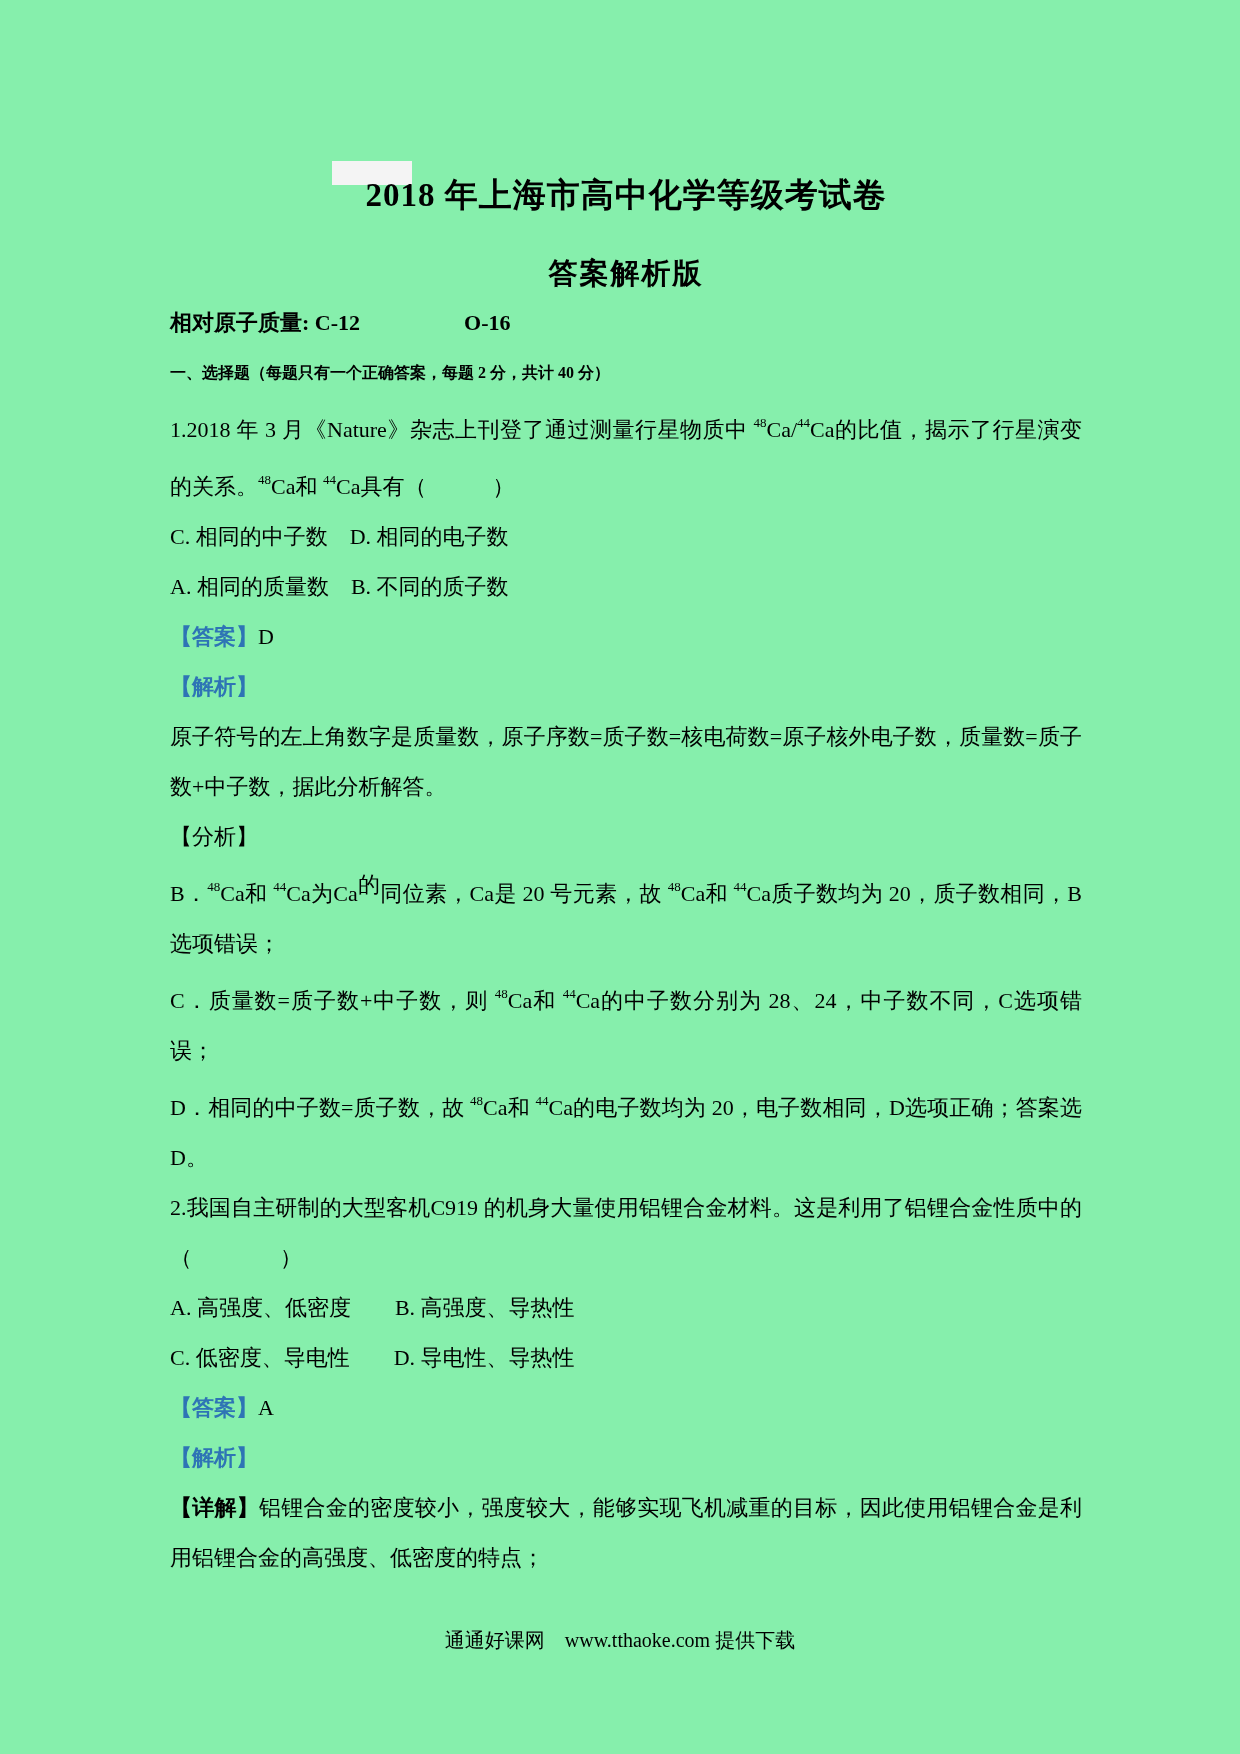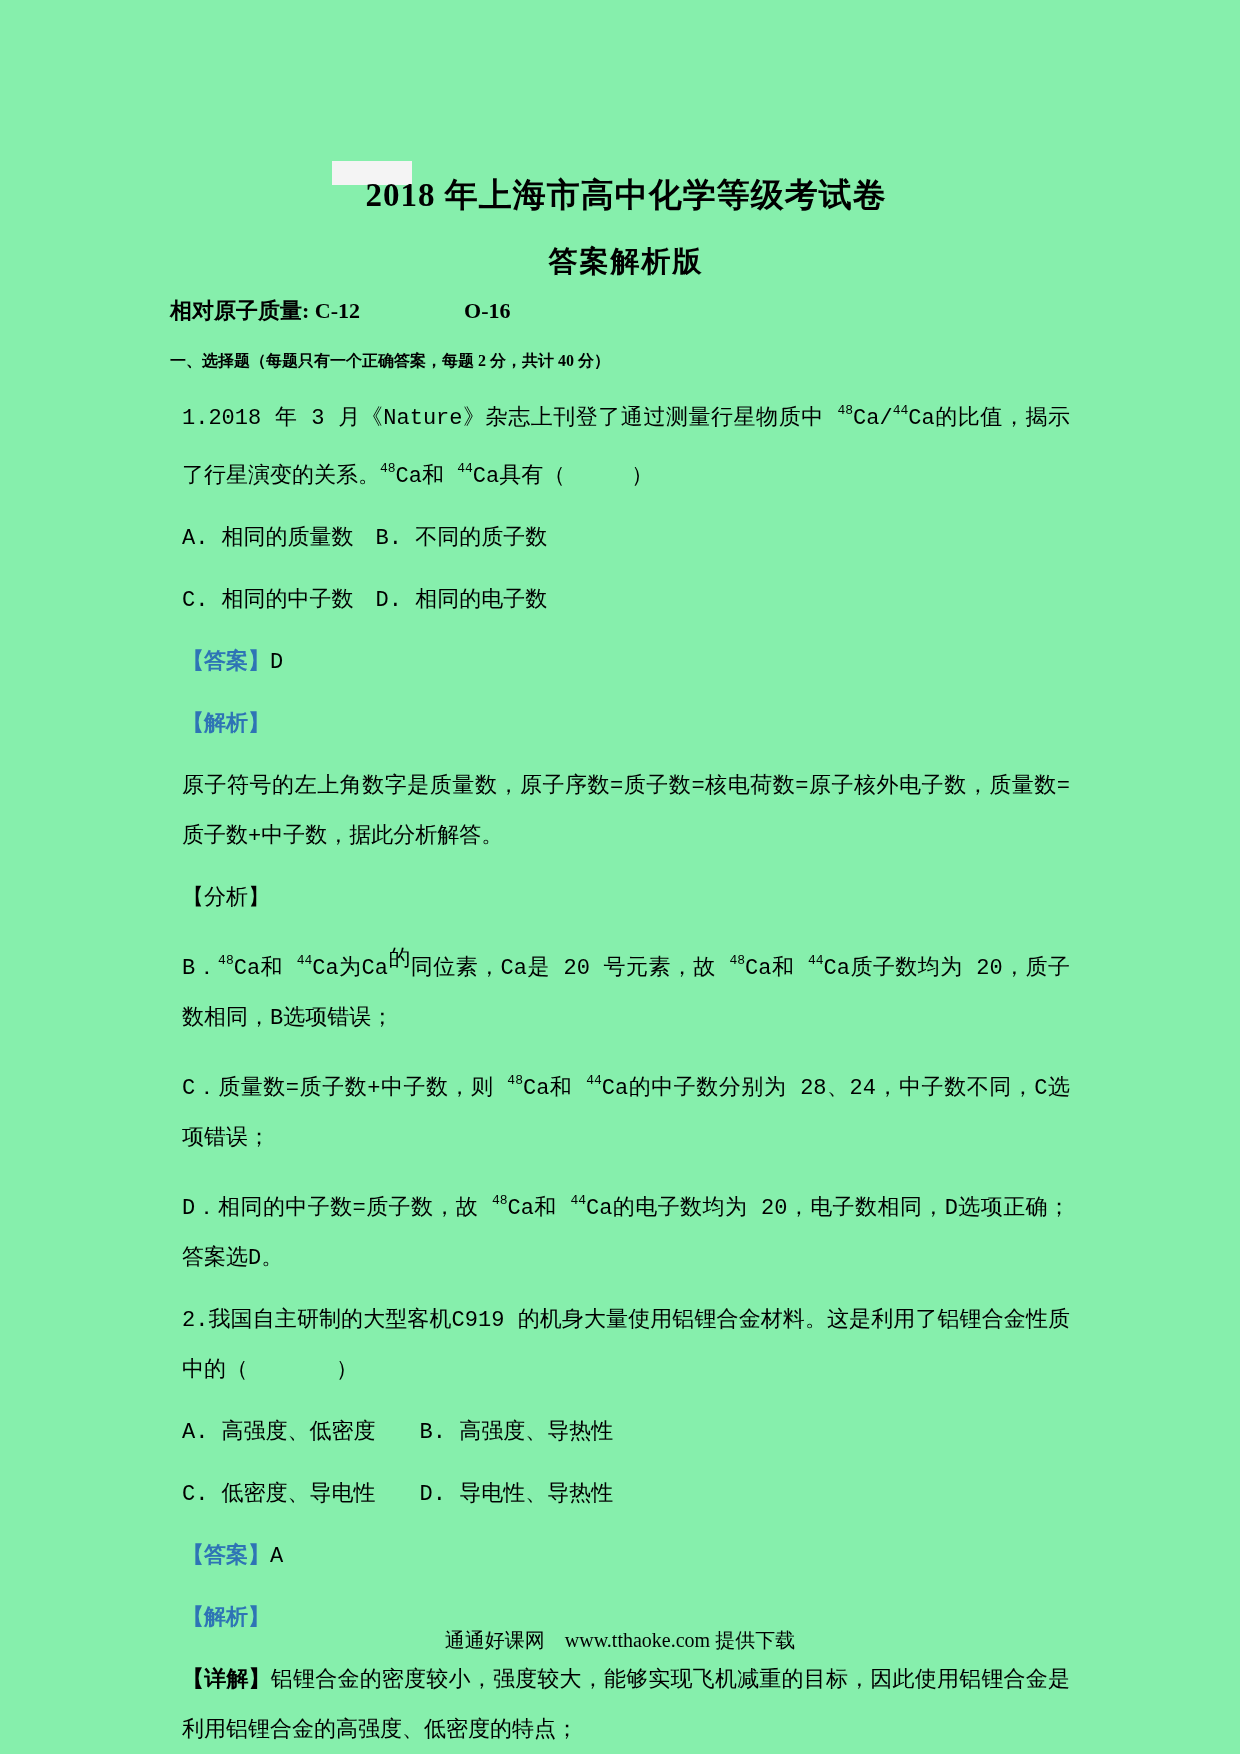--- a/index.html
+++ b/index.html
@@ -28,21 +28,21 @@
   }
   .doc-title {
     margin: 176px 0 0 0;
     text-align: center;
     font-size: 33px;
     line-height: 38px;
     font-weight: bold;
     letter-spacing: 1px;
   }
   .doc-subtitle {
-    margin: 30px 0 0 0;
+    margin: 42px 0 0 0;
     text-align: center;
     font-size: 29px;
     line-height: 34px;
     font-weight: bold;
     letter-spacing: 2px;
   }
   .atomic-line {
     margin: 20px 0 0 0;
     font-size: 22px;
     line-height: 26px;
@@ -50,26 +50,25 @@
   }
   .atomic-gap { display: inline-block; width: 104px; }
   .section-heading {
     margin: 24px 0 0 0;
     font-size: 16px;
     line-height: 26px;
     font-weight: bold;
   }
   .doc-body { margin-top: 12px; }
   .para {
-    margin: 12px;
+    margin: 0;
     font-size: 22px;
     line-height: 50px;
     text-align: justify;
     color: #000000;
-    font-family: Liberation Mono, monospace;
   }
   .seg-sup {
     font-size: 13px;
     vertical-align: 10px;
     letter-spacing: 0;
   }
   .seg-raised {
     position: relative;
     top: -9px;
   }
@@ -97,22 +96,22 @@
   <div class="content">
     <h1 class="doc-title">2018 年上海市高中化学等级考试卷</h1>
     <h2 class="doc-subtitle">答案解析版</h2>
 
     <p class="atomic-line"><span>相对原子质量: </span><span>C-12</span><span class="atomic-gap"></span><span>O-16</span></p>
 
     <h3 class="section-heading">一、选择题（每题只有一个正确答案，每题 2 分，共计 40 分）</h3>
 
     <div class="doc-body" id="paragraphs">
         <p class="para"><span>1.2018 年 3 月《Nature》杂志上刊登了通过测量行星物质中 </span><span class="seg-sup">48</span><span>Ca/</span><span class="seg-sup">44</span><span>Ca的比值，揭示了行星演变的关系。</span><span class="seg-sup">48</span><span>Ca和 </span><span class="seg-sup">44</span><span>Ca具有（　　　）</span></p>
+        <p class="para"><span>C. 相同的中子数　D. 相同的电子数</span></p>
         <p class="para"><span>A. 相同的质量数　B. 不同的质子数</span></p>
-        <p class="para"><span>C. 相同的中子数　D. 相同的电子数</span></p>
         <p class="para"><span class="seg-blue">【答案】</span><span>D</span></p>
         <p class="para"><span class="seg-blue">【解析】</span></p>
         <p class="para"><span>原子符号的左上角数字是质量数，原子序数=质子数=核电荷数=原子核外电子数，质量数=质子数+中子数，据此分析解答。</span></p>
         <p class="para"><span>【分析】</span></p>
         <p class="para"><span>B．</span><span class="seg-sup">48</span><span>Ca和 </span><span class="seg-sup">44</span><span>Ca为Ca</span><span class="seg-raised">的</span><span>同位素，Ca是 20 号元素，故 </span><span class="seg-sup">48</span><span>Ca和 </span><span class="seg-sup">44</span><span>Ca质子数均为 20，质子数相同，B选项错误；</span></p>
         <p class="para"><span>C．质量数=质子数+中子数，则 </span><span class="seg-sup">48</span><span>Ca和 </span><span class="seg-sup">44</span><span>Ca的中子数分别为 28、24，中子数不同，C选项错误；</span></p>
         <p class="para"><span>D．相同的中子数=质子数，故 </span><span class="seg-sup">48</span><span>Ca和 </span><span class="seg-sup">44</span><span>Ca的电子数均为 20，电子数相同，D选项正确；答案选D。</span></p>
         <p class="para"><span>2.我国自主研制的大型客机C919 的机身大量使用铝锂合金材料。这是利用了铝锂合金性质中的（　　　　）</span></p>
         <p class="para"><span>A. 高强度、低密度　　B. 高强度、导热性</span></p>
         <p class="para"><span>C. 低密度、导电性　　D. 导电性、导热性</span></p>

